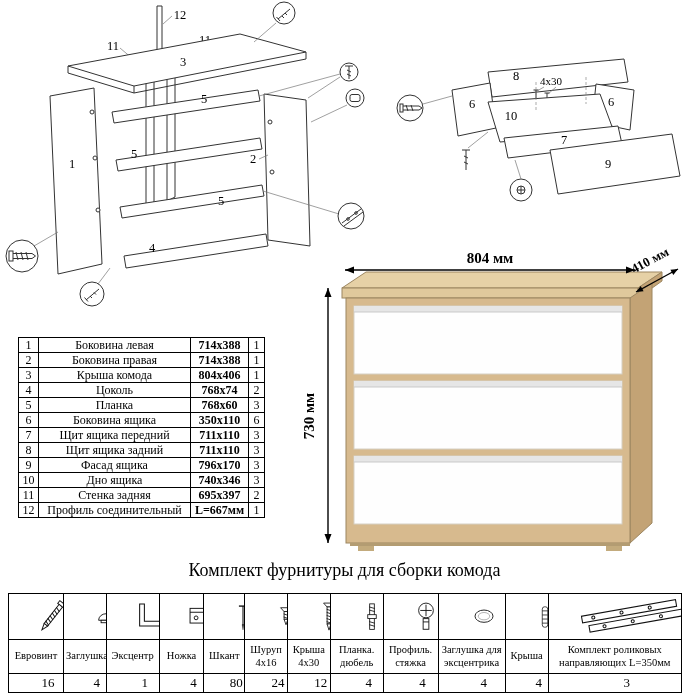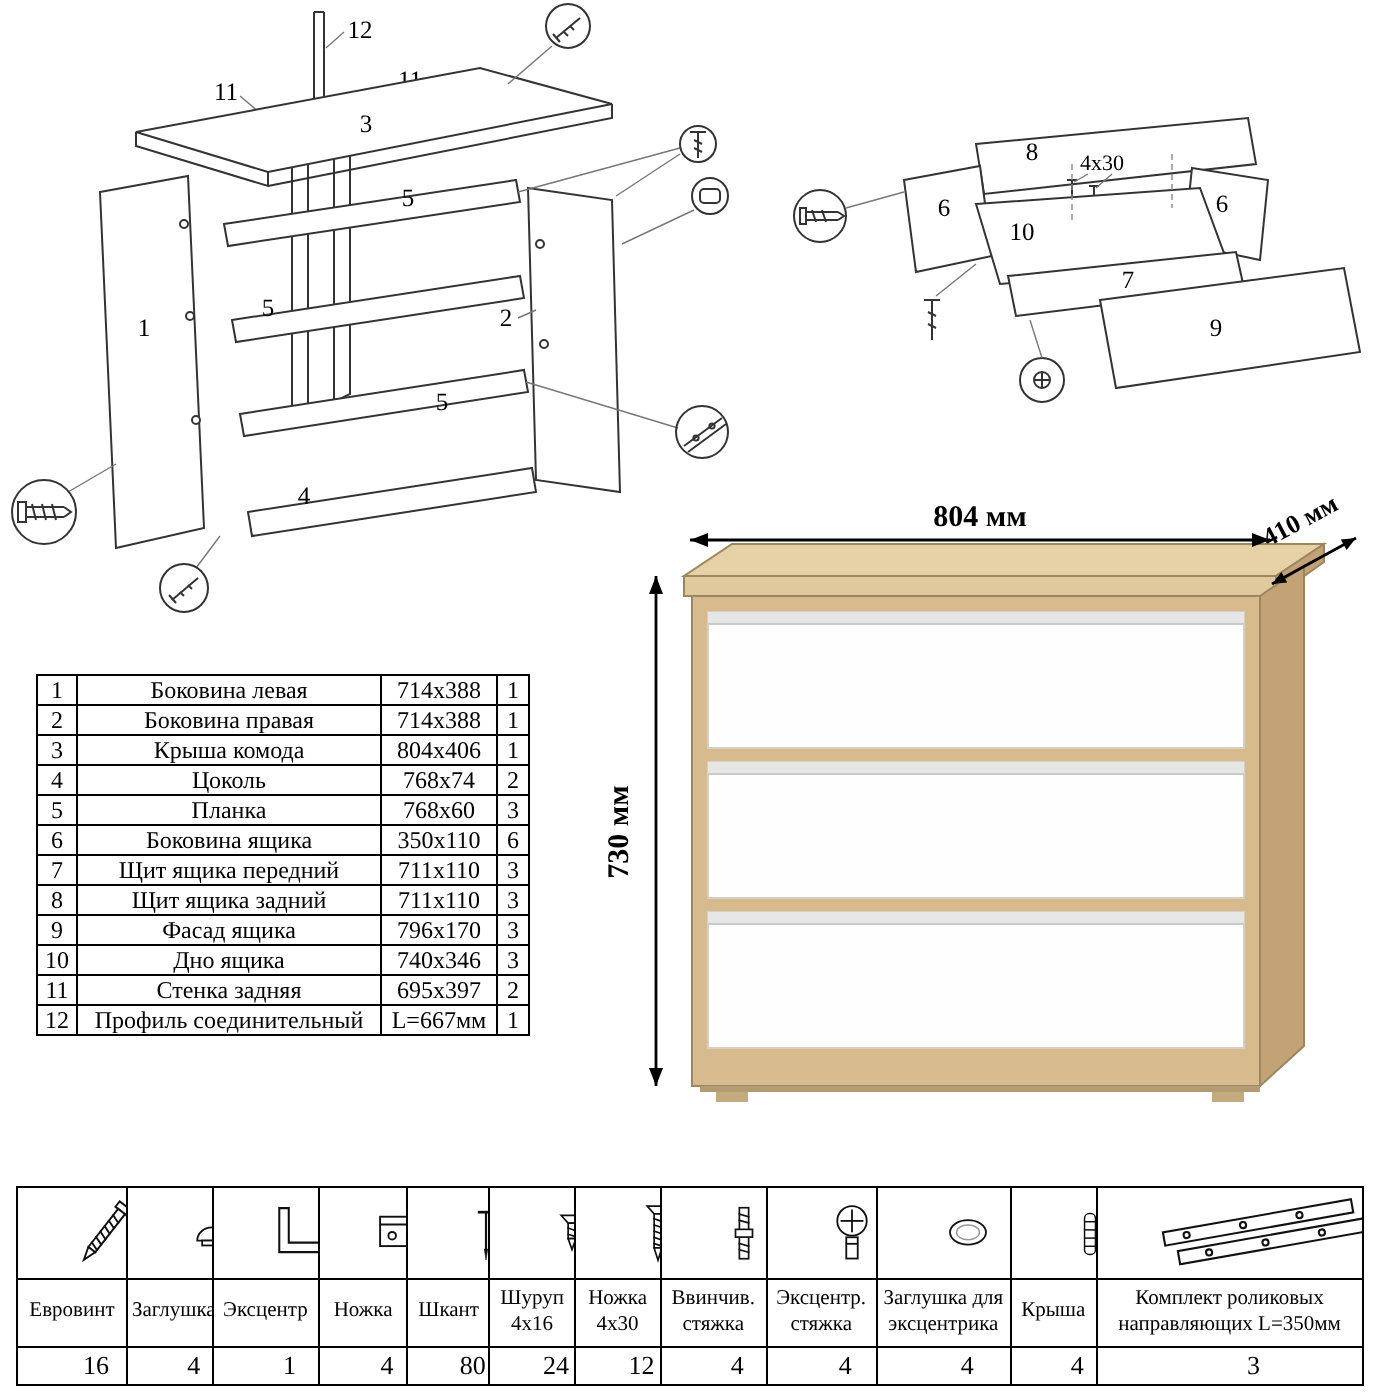--- a/index.html
+++ b/index.html
@@ -19,21 +19,21 @@
   .leader { stroke:#777; fill:none; stroke-width:.7; }
   .dash { stroke:#888; fill:none; stroke-width:.7; stroke-dasharray:3 2; }
   text.plabel { font-family:"Liberation Serif", serif; font-size:12.5px; fill:#000; text-anchor:middle; }
   text.slabel { font-family:"Liberation Serif", serif; font-size:11px; fill:#000; text-anchor:middle; }
   
   table.parts { position:absolute; left:18px; top:337px; border-collapse:collapse; font-size:12px; }
   table.parts td { border:1px solid #000; height:15px; padding:0 3px; white-space:nowrap; line-height:1;text-align:center; }
   table.parts td.c { text-align:center; }
   table.parts td.num { width:20px; }
   table.parts td.nm  { width:152px; }
-  table.parts td.sz  { width:58px; }
+  table.parts td.sz  { width:58px;font-weight:bold; }
   table.parts td.qt  { width:16px; }
   
   text.dim   { font-family:"Liberation Serif", serif; font-weight:bold; font-size:15px; fill:#000; text-anchor:middle; }
   text.dimSm { font-family:"Liberation Serif", serif; font-weight:bold; font-size:13px; fill:#000; text-anchor:middle; }
   .dimline { stroke:#000; stroke-width:1.4; fill:none; }
   .dimhead { fill:#000; stroke:none; }
   
   .hw-title { position:absolute; left:0; top:560px; width:689px; text-align:center; font-size:18px; }
   table.hw { position:absolute; left:8px; top:593px; width:674px; border-collapse:collapse; table-layout:fixed; }
   table.hw td { border:1px solid #000; text-align:center; vertical-align:middle; overflow:hidden;padding-left:24px; }
@@ -330,20 +330,21 @@
     <polygon class="dimhead" points="378,21 373.3,27 370.4,21.7"></polygon>
     <polygon class="dimhead" points="336,44 343.6,43.3 340.7,38"></polygon>
     <text class="dimSm" x="352" y="16" transform="rotate(-28 352 16)">410 мм</text>
 
     <line class="dimline" x1="28" y1="40" x2="28" y2="295"></line>
     <polygon class="dimhead" points="28,40 24.5,49 31.5,49"></polygon>
     <polygon class="dimhead" points="28,295 24.5,286 31.5,286"></polygon>
     <text class="dim" x="14" y="168" transform="rotate(-90 14 168)">730 мм</text>
   </svg>
 
+  <div class="hw-title">Комплект фурнитуры для сборки комода</div>
 
   <table class="hw">
     <colgroup>
       <col style="width:54px">
         <col style="width:42px">
         <col style="width:52px">
         <col style="width:44px">
       <col style="width:40px">
         <col style="width:42px">
         <col style="width:42px">
@@ -482,23 +483,23 @@
           </svg>
         </td>
       </tr>
       <tr class="names">
         <td>Евровинт</td>
         <td>Заглушка</td>
         <td>Эксцентр</td>
         <td>Ножка</td>
         <td>Шкант</td>
         <td>Шуруп 4x16</td>
-        <td>Ножка 4x30</td>
-        <td>Ввинчив. стяжка</td>
-        <td>Эксцентр. стяжка</td>
+        <td>Крыша 4x30</td>
+        <td>Планка. дюбель</td>
+        <td>Профиль. стяжка</td>
         <td>Заглушка для эксцентрика</td>
         <td>Крыша</td>
         <td>Комплект роликовых направляющих L=350мм</td>
       </tr>
       <tr class="qtys">
         <td>16</td>
         <td>4</td>
         <td>1</td>
         <td>4</td>
         <td>80</td>

